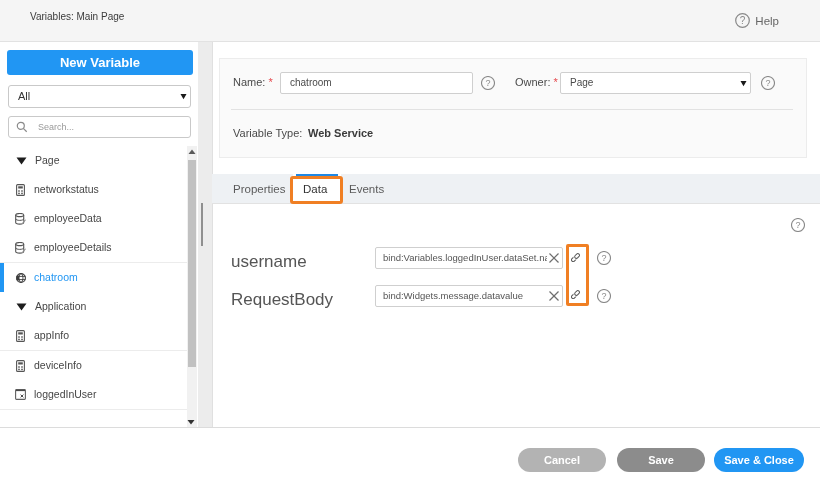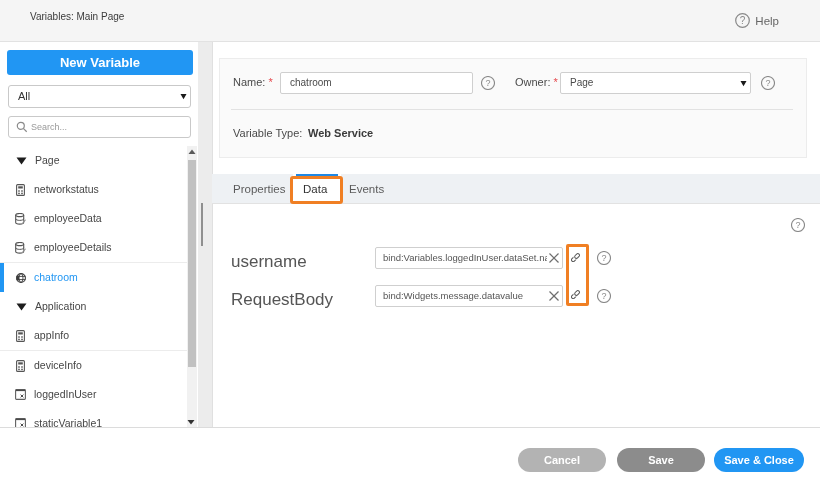--- a/index.html
+++ b/index.html
@@ -8,21 +8,21 @@
   #stage { position:relative; width:820px; height:489px; }
 
   
   #header { left:0; top:0; width:820px; height:42px; background:#f5f5f5; border-bottom:1px solid #e2e2e2; }
   #title { left:30px; top:11px; font-size:10px; color:#3b3b3b; }
   #help { right:41px; top:15px; font-size:11.5px; color:#666; }
 
   
   #btn-new { left:7px; top:50px; width:186px; height:25px; background:#2196f3; border-radius:3px; color:#fff; font-weight:bold; font-size:13px; text-align:center; line-height:25px; }
   #sel-all { left:8px; top:85px; width:183px; height:23px; background:#fff; border:1px solid #c9c9c9; border-radius:3px; font-size:11px; color:#333; line-height:21px; padding-left:9px; }
-  #search { left:8px; top:116px; width:183px; height:22px; background:#fff; border:1px solid #c9c9c9; border-radius:3px; font-size:9px; color:#9a9a9a; line-height:20px; padding-left:22px; }
+  #search { left:8px; top:116px; width:183px; height:22px; background:#fff; border:1px solid #c9c9c9; border-radius:3px; font-size:9px; color:#9a9a9a; line-height:20px; padding-left:29px; }
   .row { left:0; width:187px; height:30px; border-bottom:1px solid #ececec; background:#fff; font-size:10.5px; color:#464646; line-height:29px; }
   .row .txt { position:absolute; left:34px; top:0; }
   .grp .txt { left:35px; }
   .sel { color:#2196f3; }
   .selbar { left:0; width:4px; background:#2196f3; }
 
   
   #sb-track { left:187px; top:146px; width:10px; height:281px; background:#f1f1f1; }
   #sb-thumb { left:188px; top:160px; width:8px; height:207px; background:#c1c1c1; }
   #gap { left:198px; top:42px; width:14px; height:385px; background:#ececec; }
@@ -174,26 +174,20 @@
           <use href="#i-dev"></use>
         </svg>
         <span class="txt">deviceInfo</span>
       </div>
     <div class="row abs" style="top:234px">
         <svg class="abs" style="left:15px;top:9px" width="11" height="11">
           <use href="#i-sq"></use>
         </svg>
         <span class="txt">loggedInUser</span>
       </div>
-    <div class="row abs" style="top:263px">
-        <svg class="abs" style="left:15px;top:9px" width="11" height="11">
-          <use href="#i-sq"></use>
-        </svg>
-        <span class="txt">staticVariable1</span>
-      </div>
   </div>
 
   <div id="sb-track" class="abs"></div>
   <div id="sb-thumb" class="abs"></div>
   <svg class="abs" style="left:188px;top:149px" width="8" height="6" viewBox="0 0 8 6">
       <path d="M4 0.5 L7.5 5 L0.5 5 Z" fill="#5a5a5a"></path>
     </svg>
   <svg class="abs" style="left:187px;top:419px" width="8" height="6" viewBox="0 0 8 6">
       <path d="M0.5 1 L7.5 1 L4 5.5 Z" fill="#333"></path>
     </svg>

